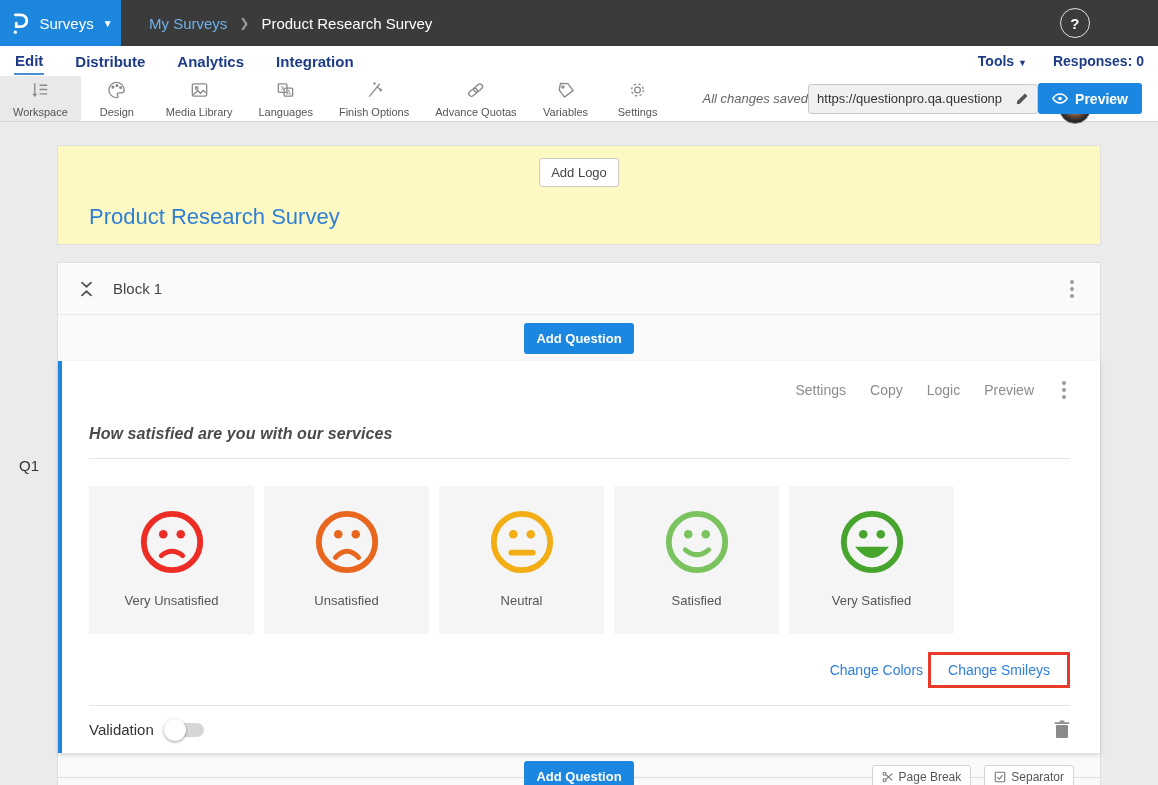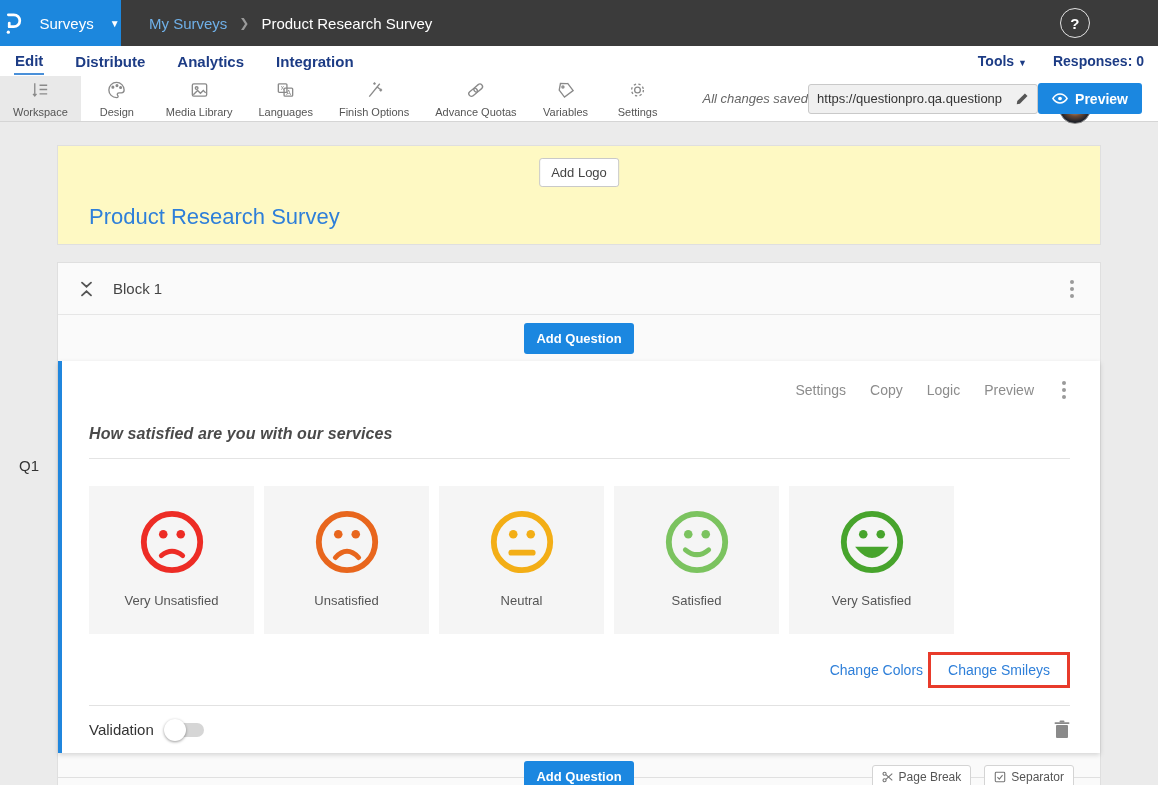--- a/index.html
+++ b/index.html
@@ -3,21 +3,21 @@
 <meta charset="utf-8">
 <style>
   * { box-sizing: border-box; margin: 0; padding: 0; }
   html,body { width:1158px; height:785px; }
   body {
     font-family: "Liberation Sans", sans-serif;
     background:#ebebeb; color:#333; overflow:hidden;
   }
   
   .topbar { height:46px; background:#3b3b3b; display:flex; align-items:center; }
-  .brand { width:121px; height:46px; background:#1c87dd; display:flex; align-items:center; justify-content:center; gap:16px; color:#fff; cursor:pointer; }
+  .brand { width:121px; height:46px; background:#1c87dd; display:flex; align-items:center; justify-content:center; gap:9px; color:#fff; cursor:pointer; }
   .brand-label { font-size:15px; color:#fff; }
   .brand-caret { font-size:10px; color:#fff; }
   .breadcrumb { display:flex; align-items:center; gap:12px; margin-left:28px; font-size:15px; }
   .crumb-parent { color:#6fb0e8; cursor:pointer; }
   .crumb-sep { color:#9a9a9a; font-size:12px; }
   .crumb-current { color:#fff; }
   .topbar-right { margin-left:auto; display:flex; align-items:center; gap:12px; padding-right:20px;flex-direction:column; }
   .circle-btn { width:30px; height:30px; border:1px solid rgba(255,255,255,.85); border-radius:50%; display:flex; align-items:center; justify-content:center; color:#fff; font-size:15px; font-weight:bold; cursor:pointer; background:transparent; }
   .upgrade-btn { background:#f7a114; color:#fff; font-weight:bold; font-size:14px; border:none; border-radius:16px; padding:8px 18px; cursor:pointer; }
   .avatar { width:32px; height:32px; border-radius:50%; border:1px solid #888;

